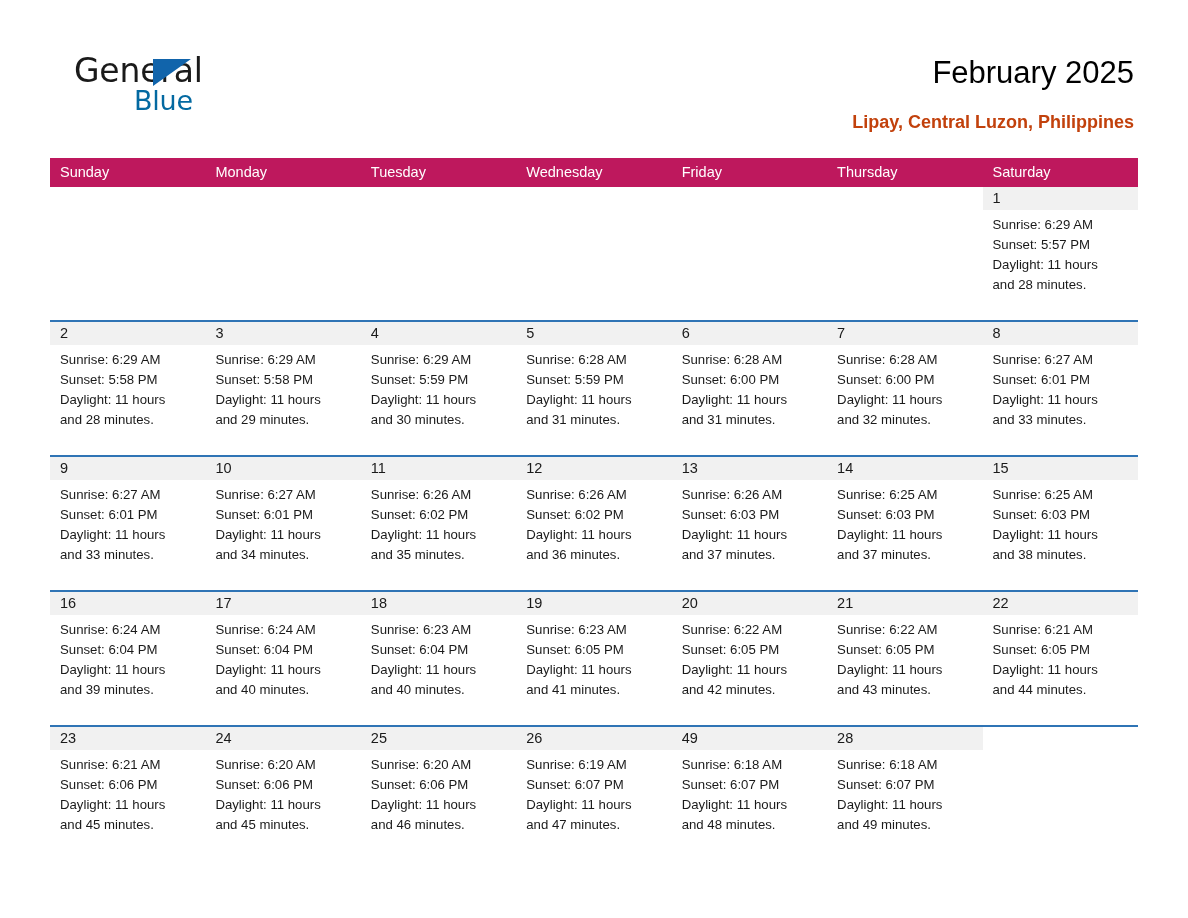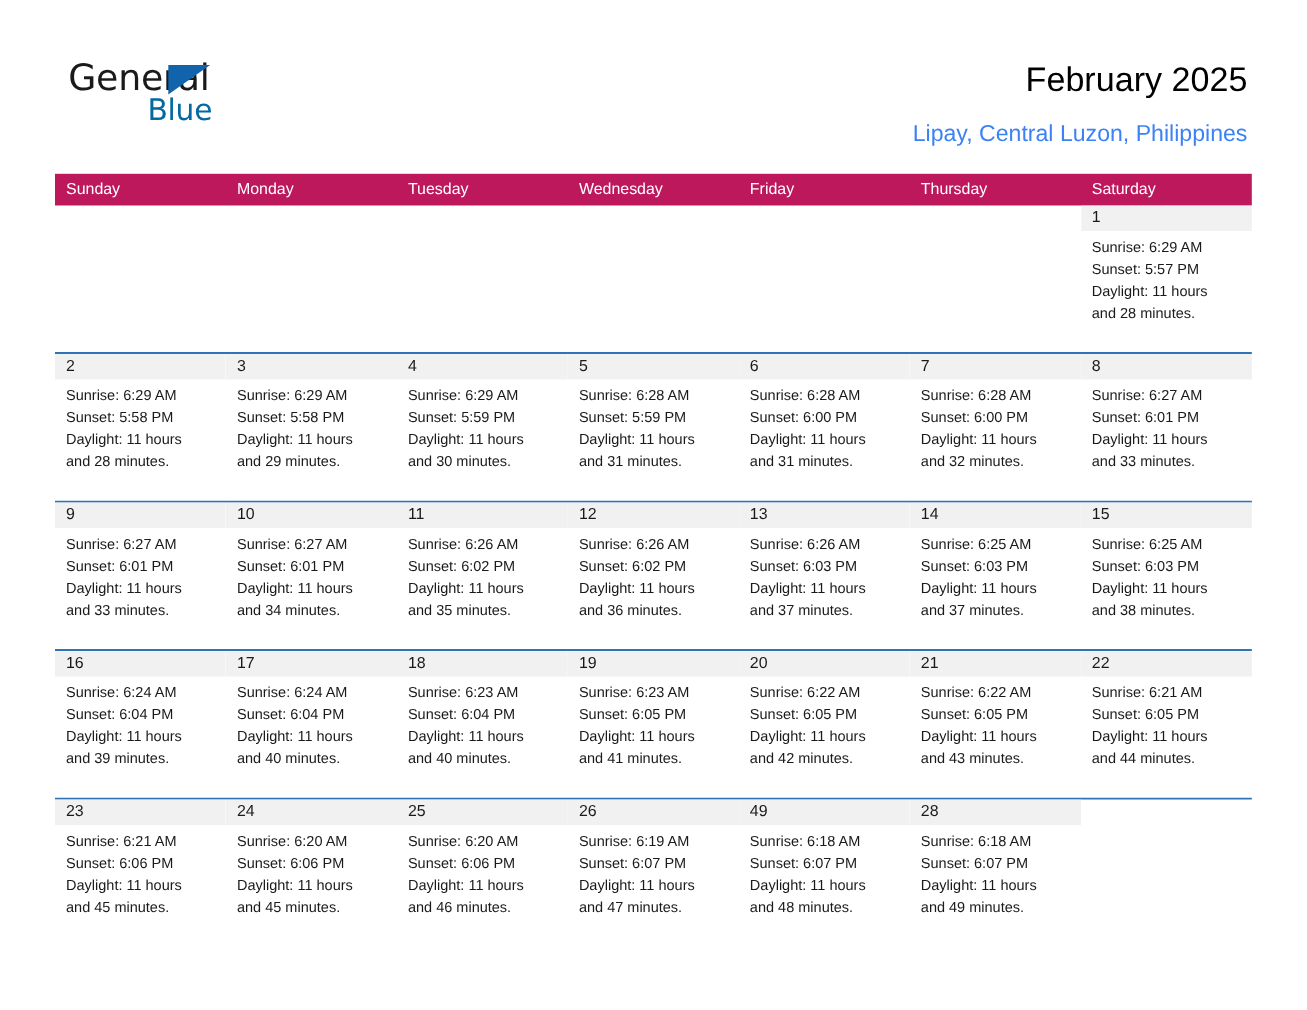--- a/index.html
+++ b/index.html
@@ -33,21 +33,21 @@
 
   .logo {
     position: absolute;
     left: 58px;
     top: 52px;
     width: 240px;
     height: 68px;
   }
   .logo-line1 {
     position: absolute;
-    left: 4px;
+    left: 16px;
     top: 0;
     font-size: 33px;
     line-height: 38px;
     letter-spacing: -0.2px;
     color: #1a1a1a;
     font-family: "DejaVu Sans", sans-serif;
     font-weight: 400;
     white-space: nowrap;
   }
   .logo-tri {
@@ -81,24 +81,24 @@
   }
   .month-title {
     font-size: 31px;
     line-height: 50px;
     font-weight: 400;
     color: #000000;
     white-space: nowrap;
   }
   .location-title {
     margin-top: 10px;
-    font-size: 21px;
+    font-size: 18px;
     line-height: 28px;
-    font-weight: 400;
-    color: #3b82f6;
+    font-weight: 700;
+    color: #c2410c;
     white-space: nowrap;
   }
 
   
   .calendar {
     position: absolute;
     left: 50px;
     top: 158px;
     width: 1088px;
   }

